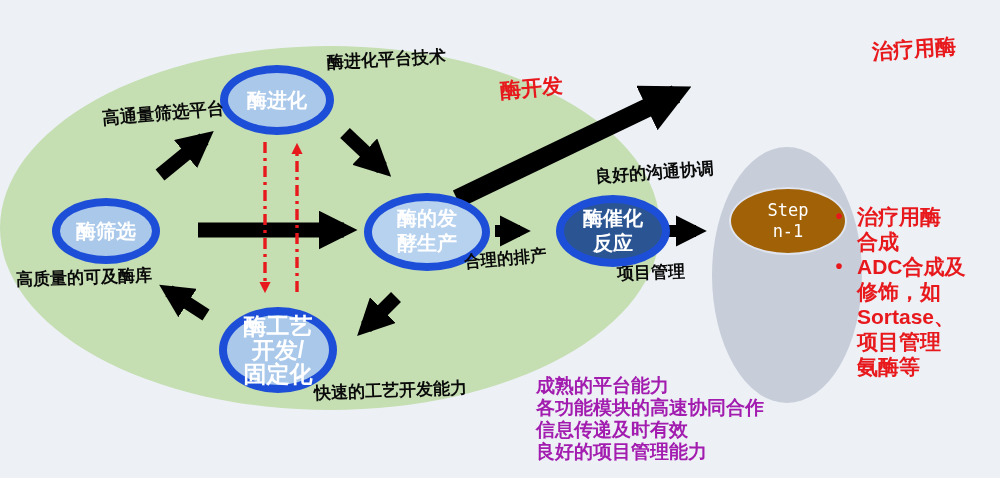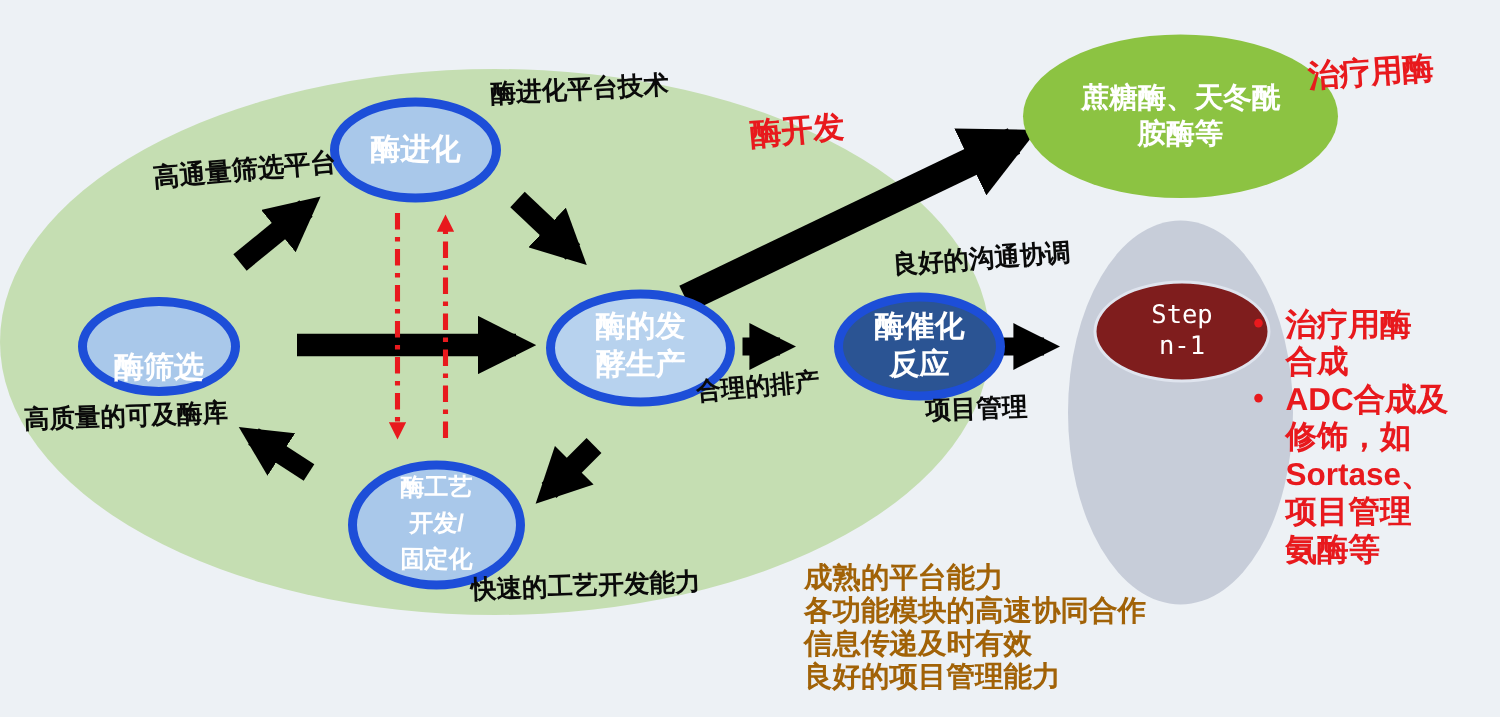--- a/index.html
+++ b/index.html
@@ -14,28 +14,28 @@
     position:absolute;
     border-radius:50%;
     display:flex;align-items:center;justify-content:center;
     text-align:center;
     box-sizing:border-box;
   }
   .big-green{background:#c5deb2;}
   .gray-oval{background:#c7cdd9;}
   .node{
     color:#ffffff;font-weight:bold;font-size:20px;line-height:25px;
-    white-space:pre-line;border:6px solid #1d4ed8;
+    white-space:pre-line;border:8px solid #1d4ed8;
   }
   .light-blue{background:#a9c8ea;}
   .lighter-blue{background:#b7d2ee;}
   .dark-blue{background:#2b5493;}
   .bright-green{background:#8cc342;border:none;font-size:19px;}
   .step-node{
-    background:#7f1d1d;color:#ffffff;
+    background:#a16207;color:#ffffff;
     font-family:"DejaVu Sans Mono", monospace;
     font-size:17px;line-height:21px;white-space:pre-line;
     border:2px solid #dfe4ee;
   }
   .label{
     position:absolute;color:#0a0a0a;font-weight:bold;
     white-space:pre-line;line-height:1.22;
   }
   .red-label{color:#e8191d;}
   svg.arrows{position:absolute;left:0;top:0;z-index:3;}
@@ -48,21 +48,21 @@
     display:flex;align-items:flex-start;
     color:#e8191d;font-weight:bold;font-size:21px;line-height:25px;
   }
   #applications .bullet{
     width:18px;flex:0 0 18px;font-size:20px;line-height:25px;margin-right:9px;
     text-align:center;
   }
   #applications .item-text{white-space:pre-line;}
   #capabilities{
     position:absolute;left:536px;top:375px;
-    color:#a16207;font-weight:bold;font-size:19px;line-height:22px;
+    color:#a21caf;font-weight:bold;font-size:19px;line-height:22px;
     white-space:pre-line;z-index:5;
   }
 </style>
 </head>
 <body>
 
 <div id="canvas">
 
   <div class="ellipse big-green z1" style="left:0px;top:46px;width:660px;height:364px;"></div>
   <div class="ellipse gray-oval z1" style="left:712px;top:147px;width:150px;height:256px;"></div>
@@ -84,41 +84,37 @@
     <line x1="495" y1="231" x2="520" y2="231" stroke="#000" stroke-width="12" marker-end="url(#mb)"></line>
     <line x1="657" y1="231" x2="696" y2="231" stroke="#000" stroke-width="12" marker-end="url(#mb)"></line>
     <line x1="457" y1="199" x2="676" y2="94" stroke="#000" stroke-width="19" marker-end="url(#mb)"></line>
     <line x1="265" y1="142" x2="265" y2="289" stroke="#e8191d" stroke-width="3.4" stroke-dasharray="11 5 3 5" marker-end="url(#mr)"></line>
     <line x1="297" y1="292" x2="297" y2="147" stroke="#e8191d" stroke-width="3.4" stroke-dasharray="11 5 3 5" marker-end="url(#mr)"></line>
   </svg>
 
   <div class="ellipse node light-blue z4" style="left:220px;top:65px;width:114px;height:70px;">
     <span>酶进化</span>
   </div>
-  <div class="ellipse node light-blue z4" style="left:52px;top:198px;width:108px;height:66px;align-items:flex-end;">
+  <div class="ellipse node light-blue z4" style="left:52px;top:198px;width:108px;height:66px;">
     <span>酶筛选</span>
   </div>
   <div class="ellipse node lighter-blue z4" style="left:364px;top:193px;width:126px;height:78px;font-family:Liberation Mono, monospace;">
     <span>酶的发
 酵生产</span>
   </div>
-  <div class="ellipse node light-blue z4" style="left:232px;top:307px;width:118px;height:86px;font-size:16px;line-height:24px;">
+  <div class="ellipse node light-blue z4" style="left:219px;top:307px;width:118px;height:86px;font-size:23px;line-height:24px;">
     <span>酶工艺
 开发/
 固定化</span>
   </div>
   <div class="ellipse node dark-blue z4" style="left:556px;top:195px;width:114px;height:72px;">
     <span>酶催化
 反应</span>
   </div>
 
-  <div class="ellipse node bright-green z4" style="left:682px;top:23px;width:210px;height:109px;line-height:24px;">
-    <span>蔗糖酶、天冬酰
-胺酶等</span>
-  </div>
 
   <div class="ellipse step-node z4" style="left:729px;top:187px;width:118px;height:68px;">
     <span>Step
 n-1</span>
   </div>
 
   <div class="label z5" style="left:327px;top:50px;font-size:17px;transform:rotate(-3deg);">酶进化平台技术</div>
   <div class="label z5" style="left:102px;top:103px;font-size:17.5px;transform:rotate(-5deg);">高通量筛选平台</div>
   <div class="label z5" style="left:16px;top:268px;font-size:17px;transform:rotate(-2deg);">高质量的可及酶库</div>
   <div class="label z5" style="left:314px;top:381px;font-size:17px;transform:rotate(-2deg);">快速的工艺开发能力</div>

